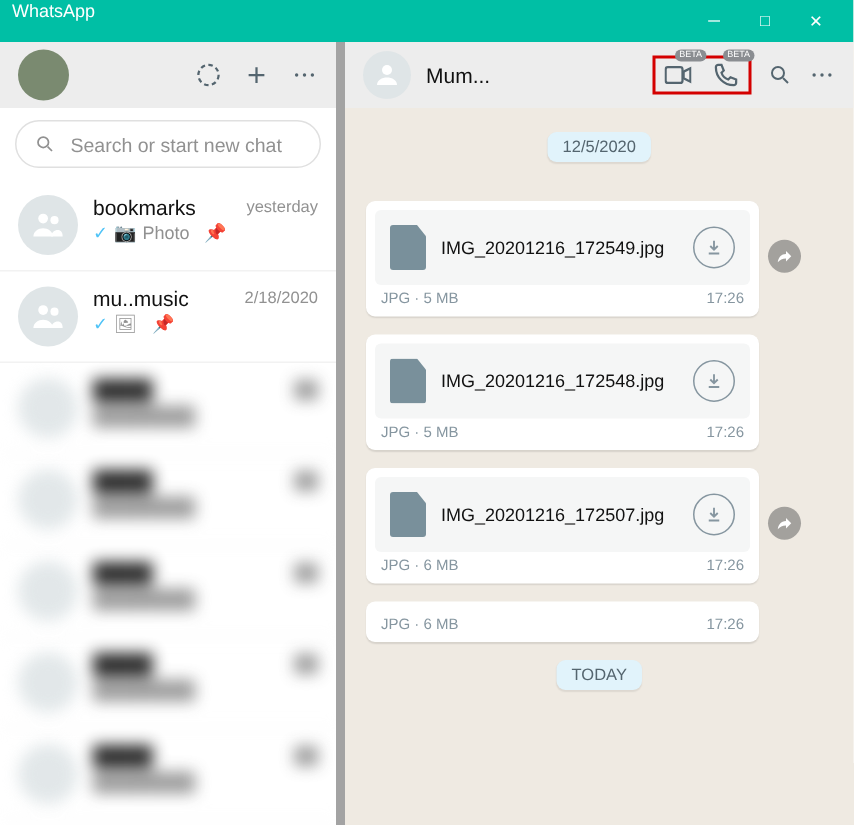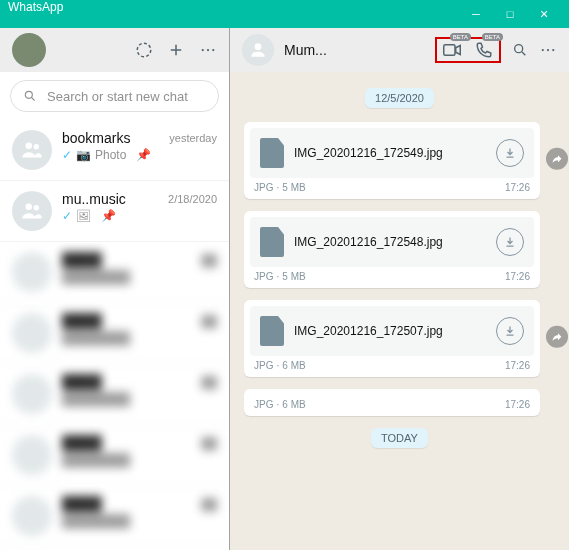--- a/index.html
+++ b/index.html
@@ -1,21 +1,21 @@
 <!DOCTYPE html>
 <html><head>
 <meta charset="utf-8">
 <style>
 *{box-sizing:border-box;margin:0;padding:0;font-family:"Segoe UI",Arial,sans-serif}
 body{width:569px;height:550px;overflow:hidden;background:#fff}
 .titlebar{height:28px;background:#00bfa5;color:#fff;display:flex;padding:0 8px;font-size:12px}
 .titlebar .spacer{flex:1}
 .winbtn{width:34px;height:28px;display:flex;align-items:center;justify-content:center;font-size:11px}
 .app{display:flex;height:522px}
-.left{width:230px;border-right:1px solid #a3a3a3;display:flex;flex-direction:column;background:#fff}
+.left{width:230px;border-right:6px solid #a3a3a3;display:flex;flex-direction:column;background:#fff}
 .lhead{height:44px;background:#ededed;display:flex;align-items:center;padding:0 12px;gap:14px}
 .avatar{width:34px;height:34px;border-radius:50%;background:#7a8a70;flex-shrink:0}
 .lhead .spacer{flex:1}
 .hicon{width:18px;height:18px;color:#54656f;display:flex;align-items:center;justify-content:center;cursor:pointer}
 .searchwrap{padding:8px 10px}
 .searchbox{height:32px;background:#fff;border:1px solid #e0e0e0;border-radius:16px;display:flex;align-items:center;padding:0 12px;gap:10px;color:#919191;font-size:13px}
 .chatlist{flex:1;overflow:hidden}
 .chat{display:flex;padding:10px 12px;gap:10px;border-bottom:1px solid #f2f2f2;position:relative}
 .chat .cav{width:40px;height:40px;border-radius:50%;background:#dfe5e7;display:flex;align-items:center;justify-content:center;flex-shrink:0}
 .chat .body{flex:1;min-width:0}
@@ -26,23 +26,23 @@
 .chat .pin{width:14px;height:14px;color:#b6b6b6;margin-left:6px}
 .blur{filter:blur(5px);opacity:.9}
 .right{flex:1;display:flex;flex-direction:column;background:#efeae2;position:relative}
 .rhead{height:44px;background:#ededed;display:flex;align-items:center;padding:0 12px;gap:10px}
 .rav{width:32px;height:32px;border-radius:50%;background:#dfe5e7;display:flex;align-items:center;justify-content:center}
 .rname{font-size:14px;color:#111;flex:1;white-space:nowrap;overflow:hidden;text-overflow:ellipsis}
 .callbox{border:2px solid #d40000;padding:2px 6px;display:flex;gap:14px;align-items:center}
 .betawrap{position:relative}
 .beta{position:absolute;top:-8px;right:-10px;background:#8a8d91;color:#fff;font-size:6px;padding:1px 3px;border-radius:6px}
 .msgs{flex:1;overflow-y:auto;padding:10px 14px;position:relative}
-.datebadge{margin:6px auto 14px;width:fit-content;background:#e1f3fb;color:#54656f;font-size:11px;padding:4px 10px;border-radius:6px;box-shadow:0 1px 1px rgba(0,0,0,.08)}
+.datebadge{margin:6px auto 26px;width:fit-content;background:#e1f3fb;color:#54656f;font-size:11px;padding:4px 10px;border-radius:6px;box-shadow:0 1px 1px rgba(0,0,0,.08)}
 .today{background:#e1f3fb}
-.filemsg{background:#fff;border-radius:6px;padding:6px;margin:8px 0 12px;width:296px;box-shadow:0 1px 1px rgba(0,0,0,.1);position:relative}
+.filemsg{background:#fff;border-radius:6px;padding:6px;margin:8px 0 12px;width:262px;box-shadow:0 1px 1px rgba(0,0,0,.1);position:relative}
 .filebody{background:#f5f6f6;border-radius:4px;padding:10px;display:flex;align-items:center;gap:10px}
 .docicon{width:24px;height:30px;background:#79909b;border-radius:2px;clip-path:polygon(0 0,75% 0,100% 25%,100% 100%,0 100%);flex-shrink:0}
 .fname{font-size:12px;color:#111;flex:1;white-space:nowrap;overflow:hidden;text-overflow:ellipsis}
 .dlbtn{width:28px;height:28px;border:1.5px solid #8696a0;border-radius:50%;display:flex;align-items:center;justify-content:center;color:#8696a0;cursor:pointer;flex-shrink:0}
 .meta{display:flex;justify-content:space-between;font-size:10px;color:#8696a0;padding:4px 4px 0}
 .fwd{position:absolute;right:-28px;top:50%;transform:translateY(-60%);width:22px;height:22px;background:rgba(100,100,100,.55);border-radius:50%;display:flex;align-items:center;justify-content:center;color:#fff}
 .composer{height:48px;background:#f0f0f0;display:flex;align-items:center;padding:0 10px;gap:10px}
 .cinput{flex:1;height:34px;background:#fff;border-radius:17px;display:flex;align-items:center;padding:0 14px;color:#8696a0;font-size:13px}
 .ic{color:#54656f}
 svg{display:block}

